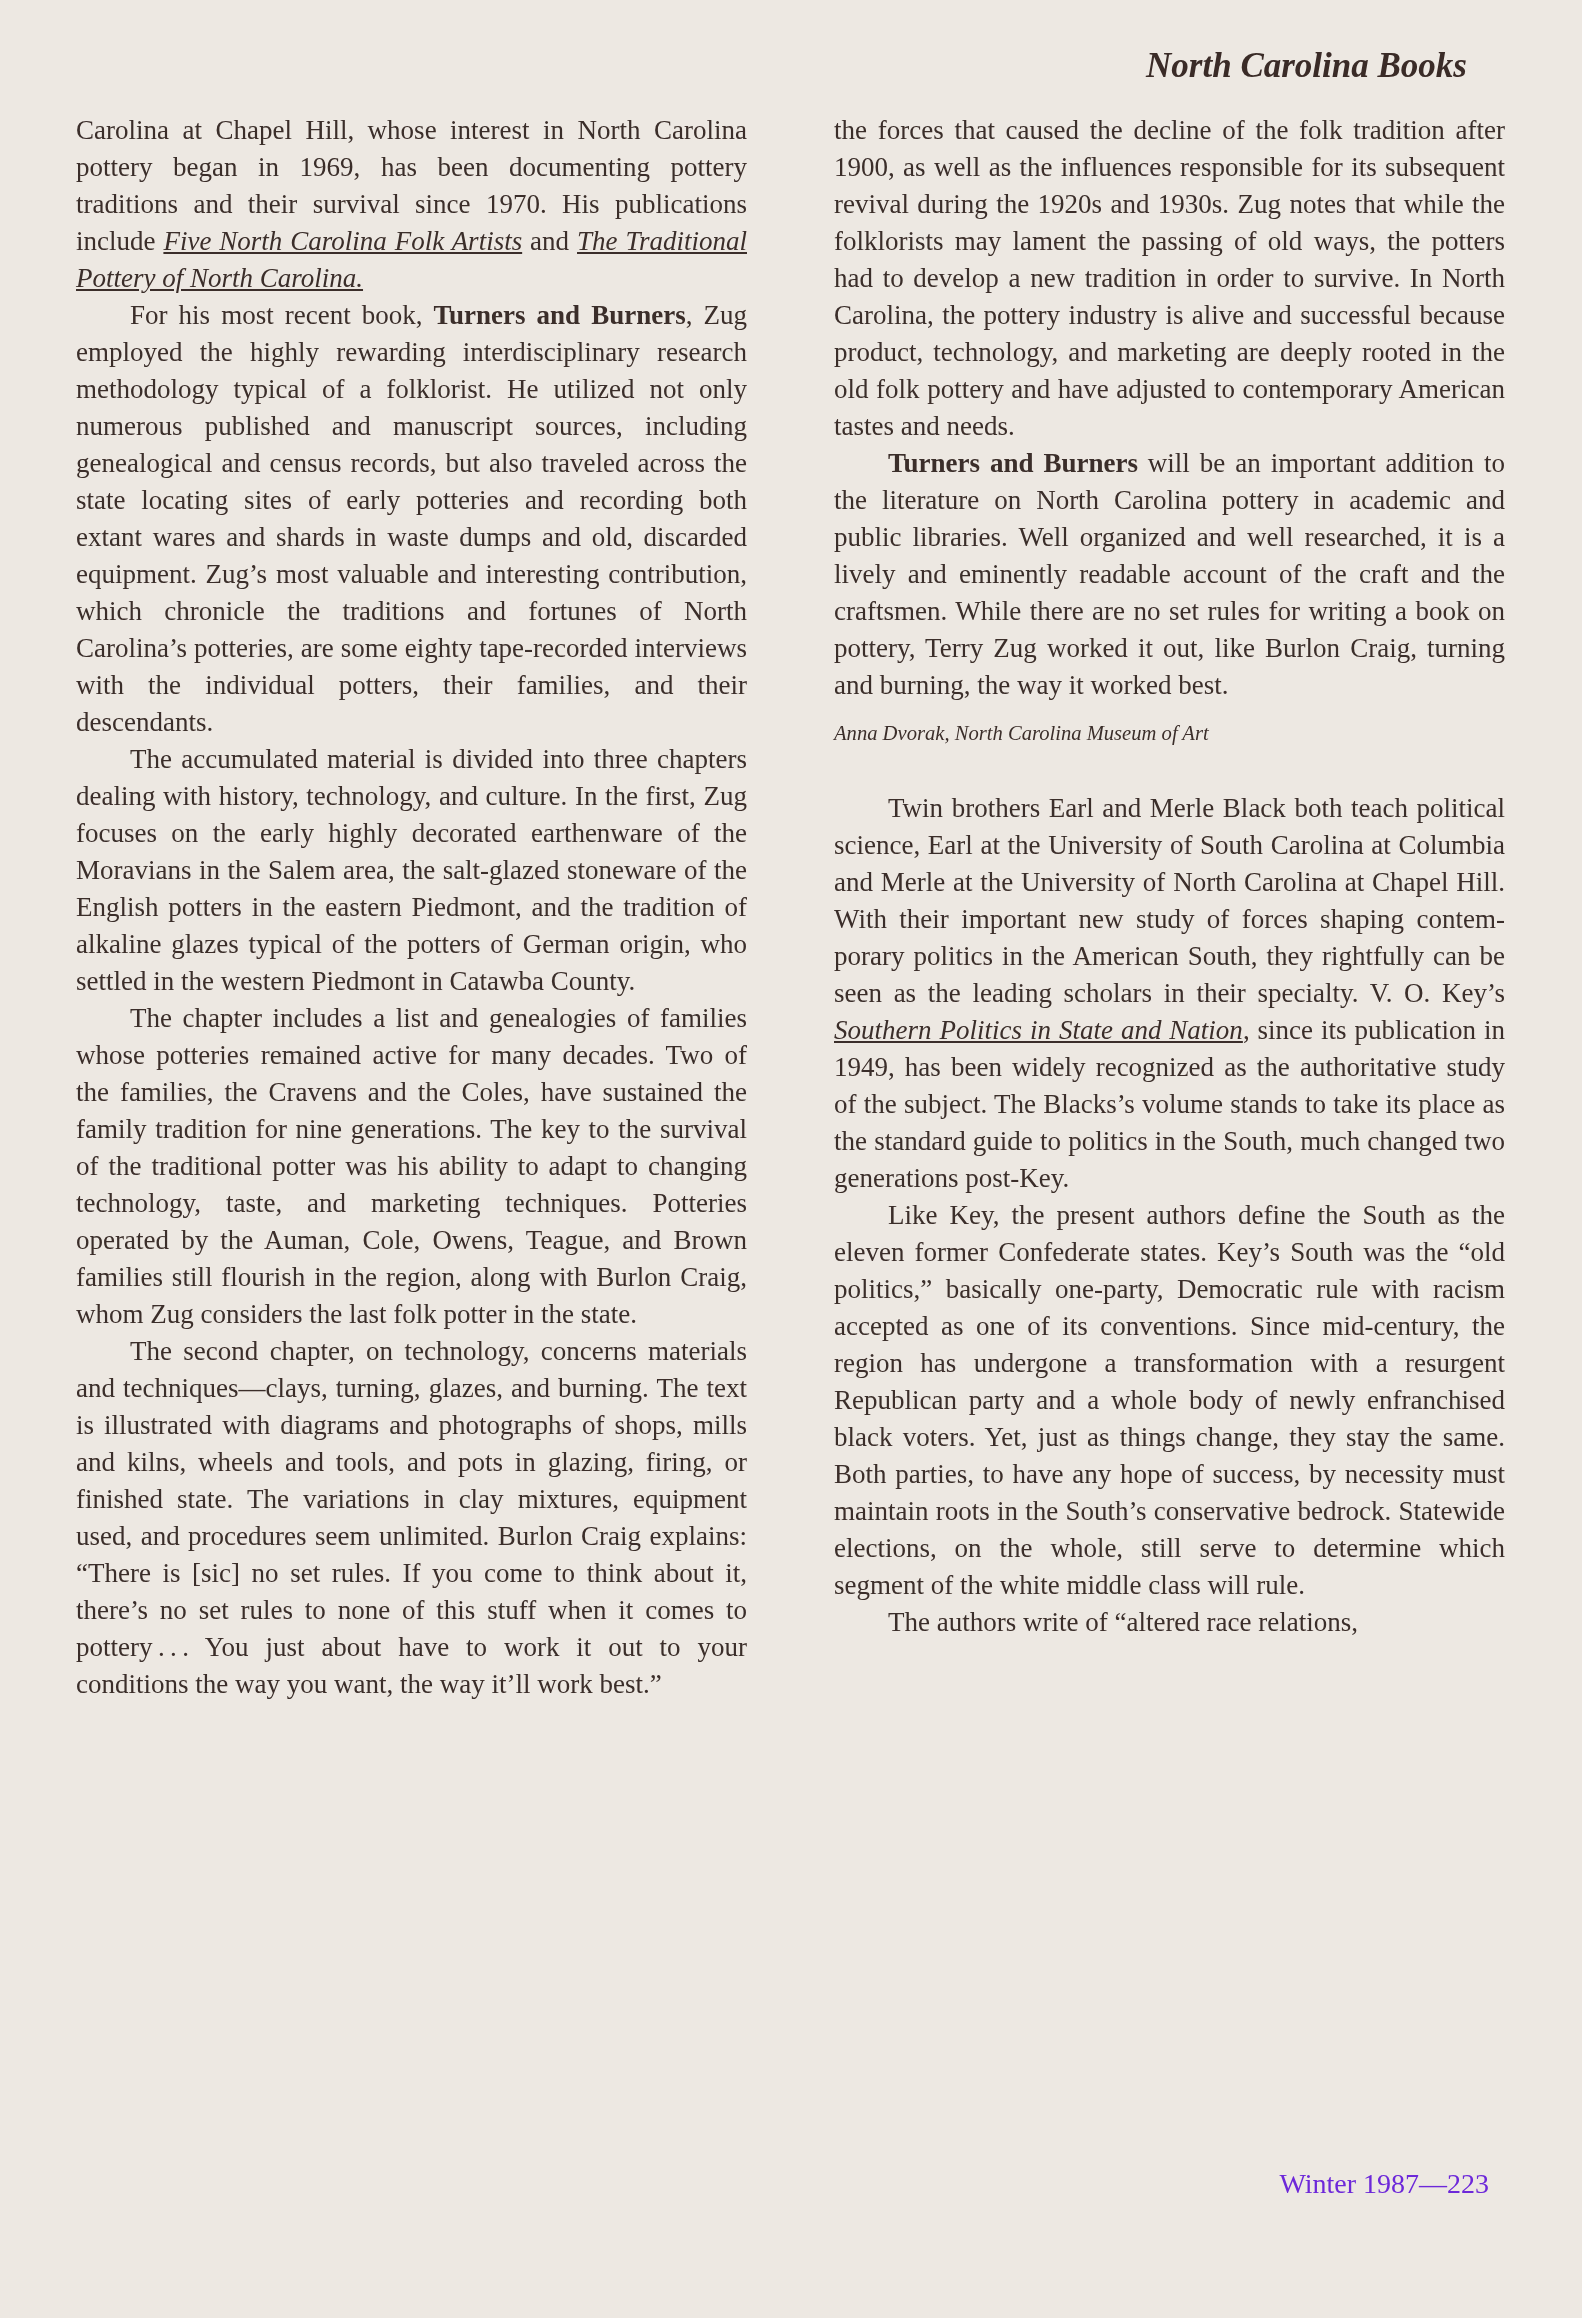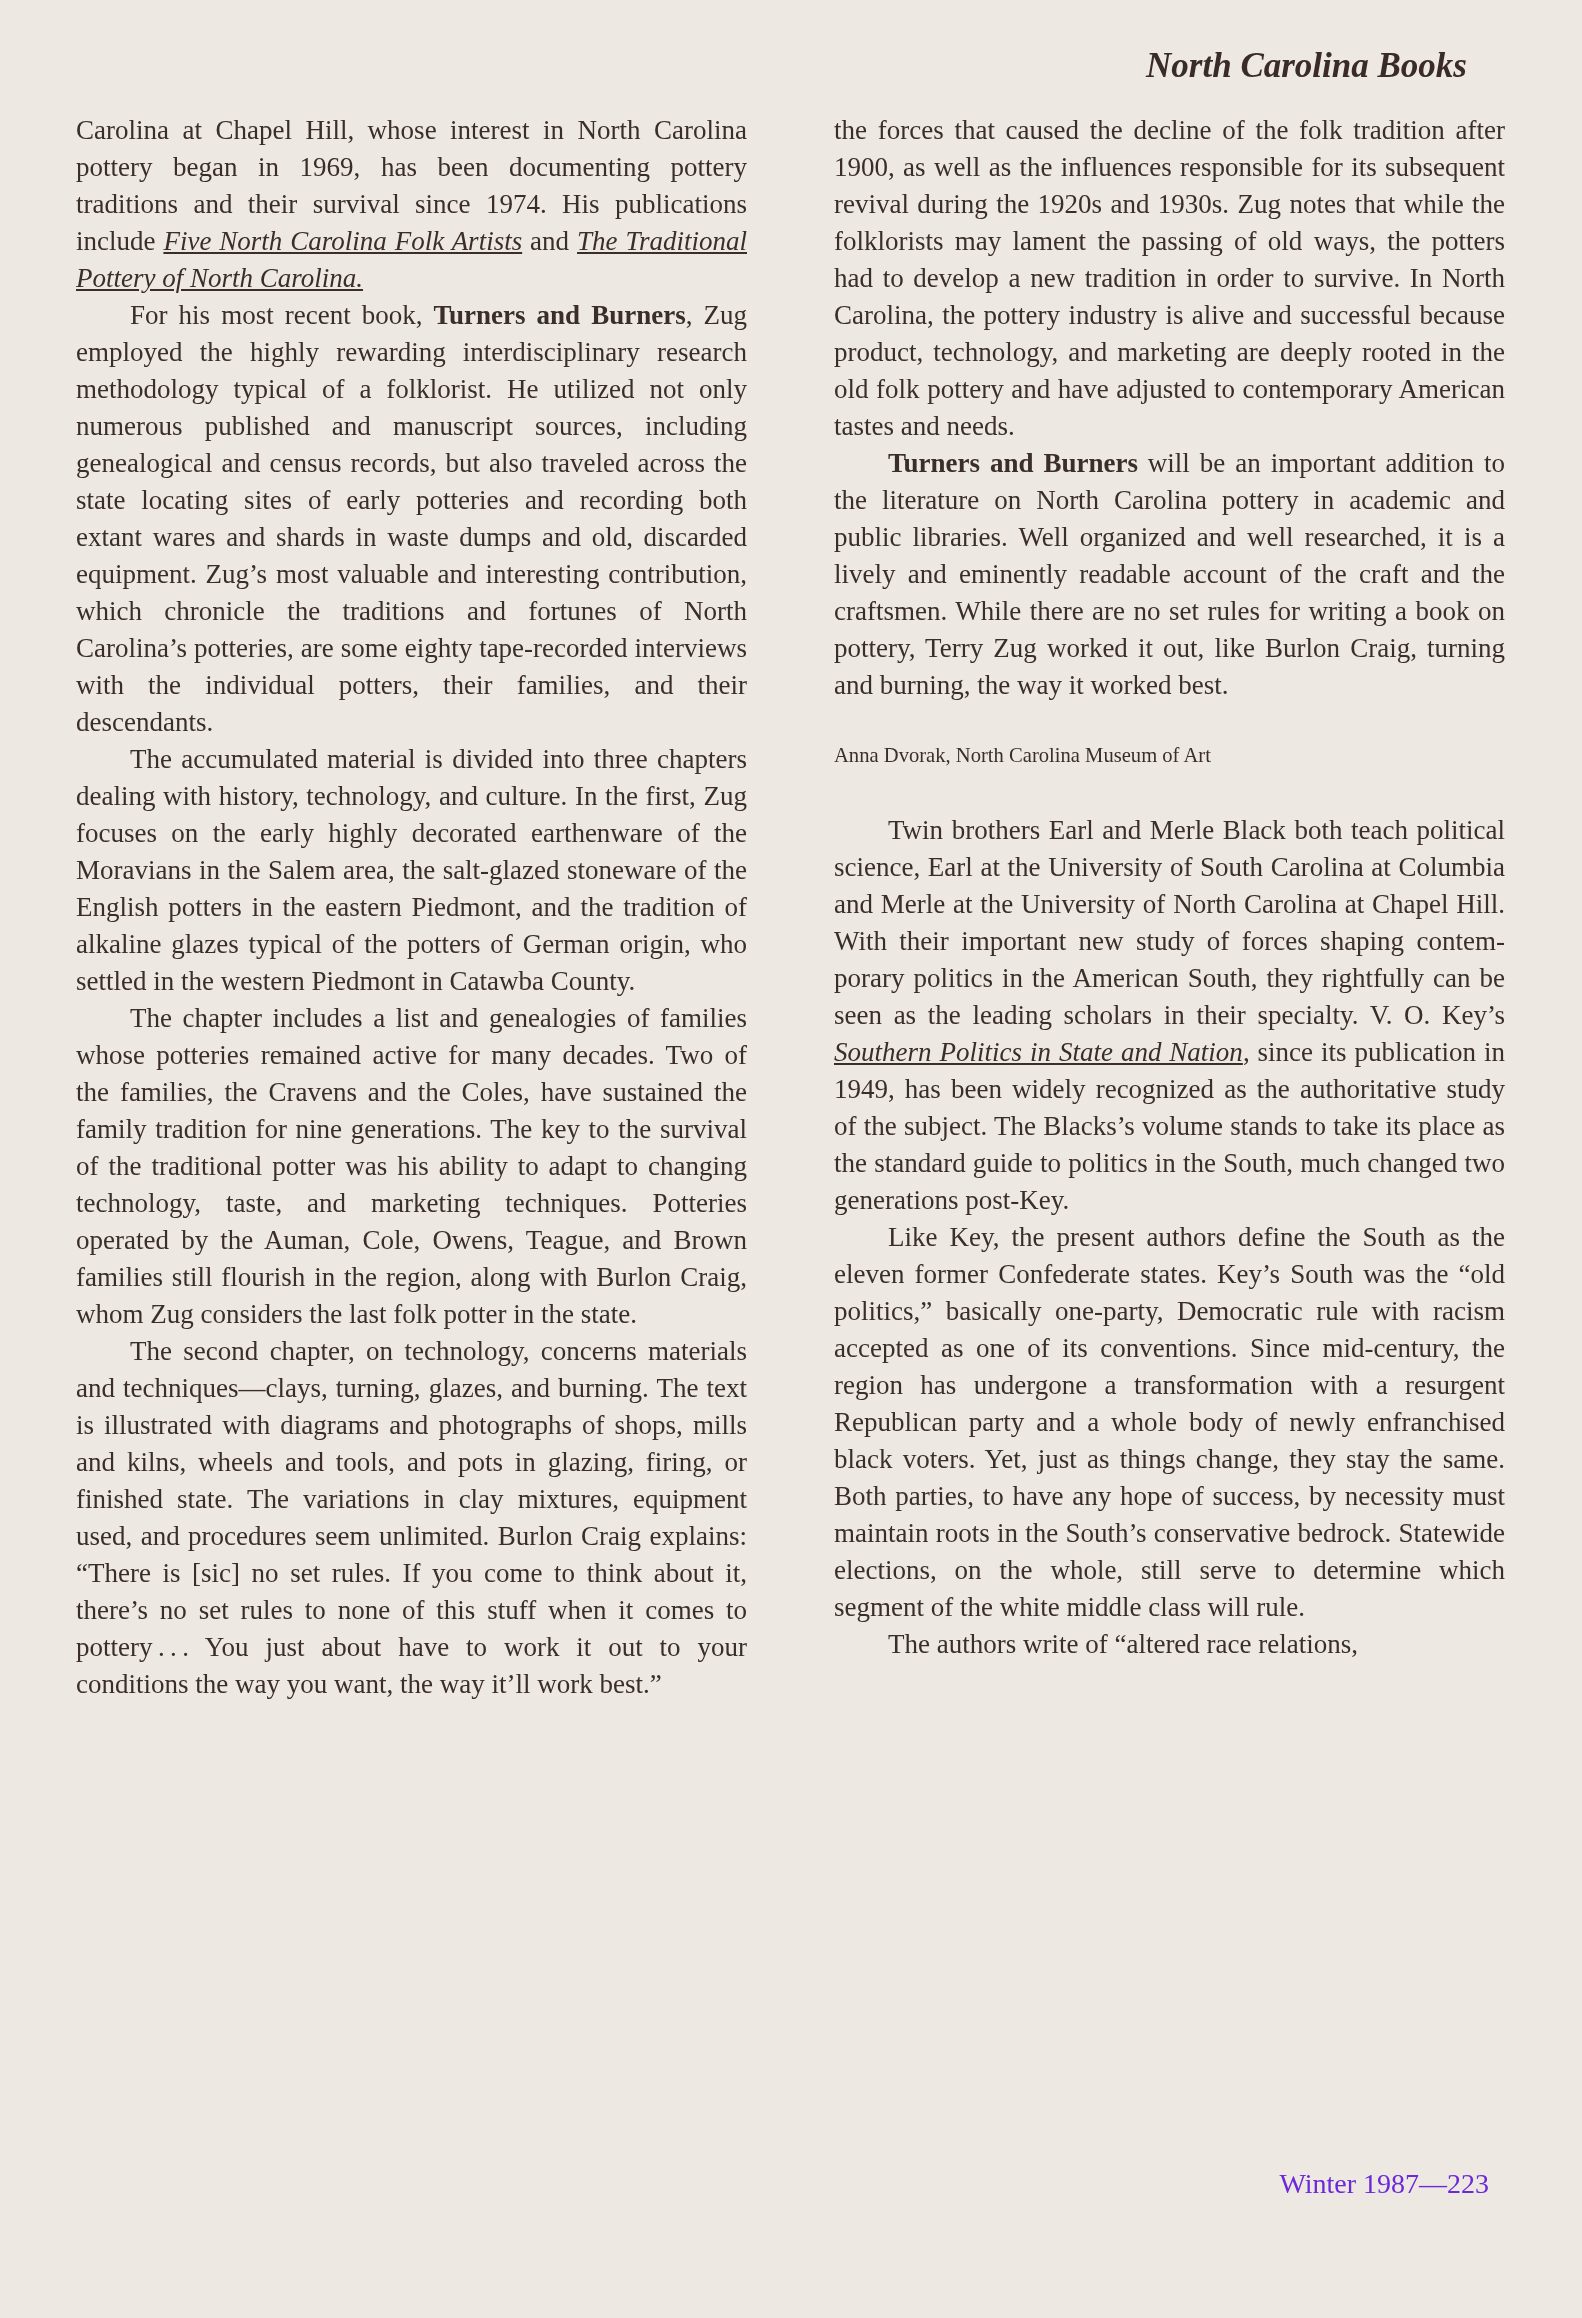--- a/index.html
+++ b/index.html
@@ -30,42 +30,43 @@
     text-align: justify;
     hyphens: manual;
   }
   .col-left { left: 76px; }
   .col-right { left: 834px; }
   p { margin: 0; }
   p.indent { text-indent: 54px; }
   .bi { font-weight: bold; }
   .i { font-style: italic; text-decoration: underline; }
   .byline {
+    font-style: italic;
     font-size: 20.6px;
     line-height: 27px;
-    margin-top: 38px;
+    margin-top: 16px;
     margin-bottom: 43px;
     text-align: left;
   }
   .citation { margin-bottom: 59px; }
   .folio {
     position: absolute;
     top: 2168px;
     right: 93px;
     font-size: 28px;
     color: #6d28d9;
   }
 </style>
 </head>
 <body>
 
 <div class="running-head">North Carolina Books</div>
 
 <div class="column col-left">
-  <p><span>Carolina at Chapel Hill, whose interest in North Carolina pottery began in 1969, has been docu­menting pottery traditions and their survival since 1974. His publications include </span><span class="i">Five North Carolina Folk Artists</span><span> and </span><span class="i">The Traditional Pot­tery of North Carolina.</span></p>
+  <p><span>Carolina at Chapel Hill, whose interest in North Carolina pottery began in 1969, has been docu­menting pottery traditions and their survival since 1970. His publications include </span><span class="i">Five North Carolina Folk Artists</span><span> and </span><span class="i">The Traditional Pot­tery of North Carolina.</span></p>
   <p class="indent"><span>For his most recent book, </span><span class="bi">Turners and Burners</span><span>, Zug employed the highly rewarding interdisciplinary research methodology typical of a folklorist. He utilized not only numerous pub­lished and manuscript sources, including genea­logical and census records, but also traveled across the state locating sites of early potteries and recording both extant wares and shards in waste dumps and old, discarded equipment. Zug’s most valuable and interesting contribution, which chronicle the traditions and fortunes of North Carolina’s potteries, are some eighty tape-recorded interviews with the individual potters, their families, and their descendants.</span></p>
   <p class="indent">The accumulated material is divided into three chapters dealing with history, technology, and culture. In the first, Zug focuses on the early highly decorated earthenware of the Moravians in the Salem area, the salt-glazed stoneware of the English potters in the eastern Piedmont, and the tradition of alkaline glazes typical of the potters of German origin, who settled in the western Piedmont in Catawba County.</p>
   <p class="indent">The chapter includes a list and genealogies of families whose potteries remained active for many decades. Two of the families, the Cravens and the Coles, have sustained the family tradition for nine generations. The key to the survival of the traditional potter was his ability to adapt to changing technology, taste, and marketing tech­niques. Potteries operated by the Auman, Cole, Owens, Teague, and Brown families still flourish in the region, along with Burlon Craig, whom Zug considers the last folk potter in the state.</p>
   <p class="indent">The second chapter, on technology, concerns materials and techniques—clays, turning, glazes, and burning. The text is illustrated with diagrams and photographs of shops, mills and kilns, wheels and tools, and pots in glazing, firing, or finished state. The variations in clay mixtures, equipment used, and procedures seem unlimited. Burlon Craig explains: “There is [sic] no set rules. If you come to think about it, there’s no set rules to none of this stuff when it comes to pottery . . . You just about have to work it out to your conditions the way you want, the way it’ll work best.”</p>
 </div>
 
 <div class="column col-right">
   <p>the forces that caused the decline of the folk tra­dition after 1900, as well as the influences respon­sible for its subsequent revival during the 1920s and 1930s. Zug notes that while the folklorists may lament the passing of old ways, the potters had to develop a new tradition in order to survive. In North Carolina, the pottery industry is alive and successful because product, technology, and marketing are deeply rooted in the old folk pot­tery and have adjusted to contemporary Ameri­can tastes and needs.</p>
   <p class="indent"><span class="bi">Turners and Burners</span><span> will be an important addition to the literature on North Carolina pot­tery in academic and public libraries. Well organ­ized and well researched, it is a lively and eminently readable account of the craft and the craftsmen. While there are no set rules for writing a book on pottery, Terry Zug worked it out, like Burlon Craig, turning and burning, the way it worked best.</span></p>
   <p class="byline">Anna Dvorak, North Carolina Museum of Art</p>

